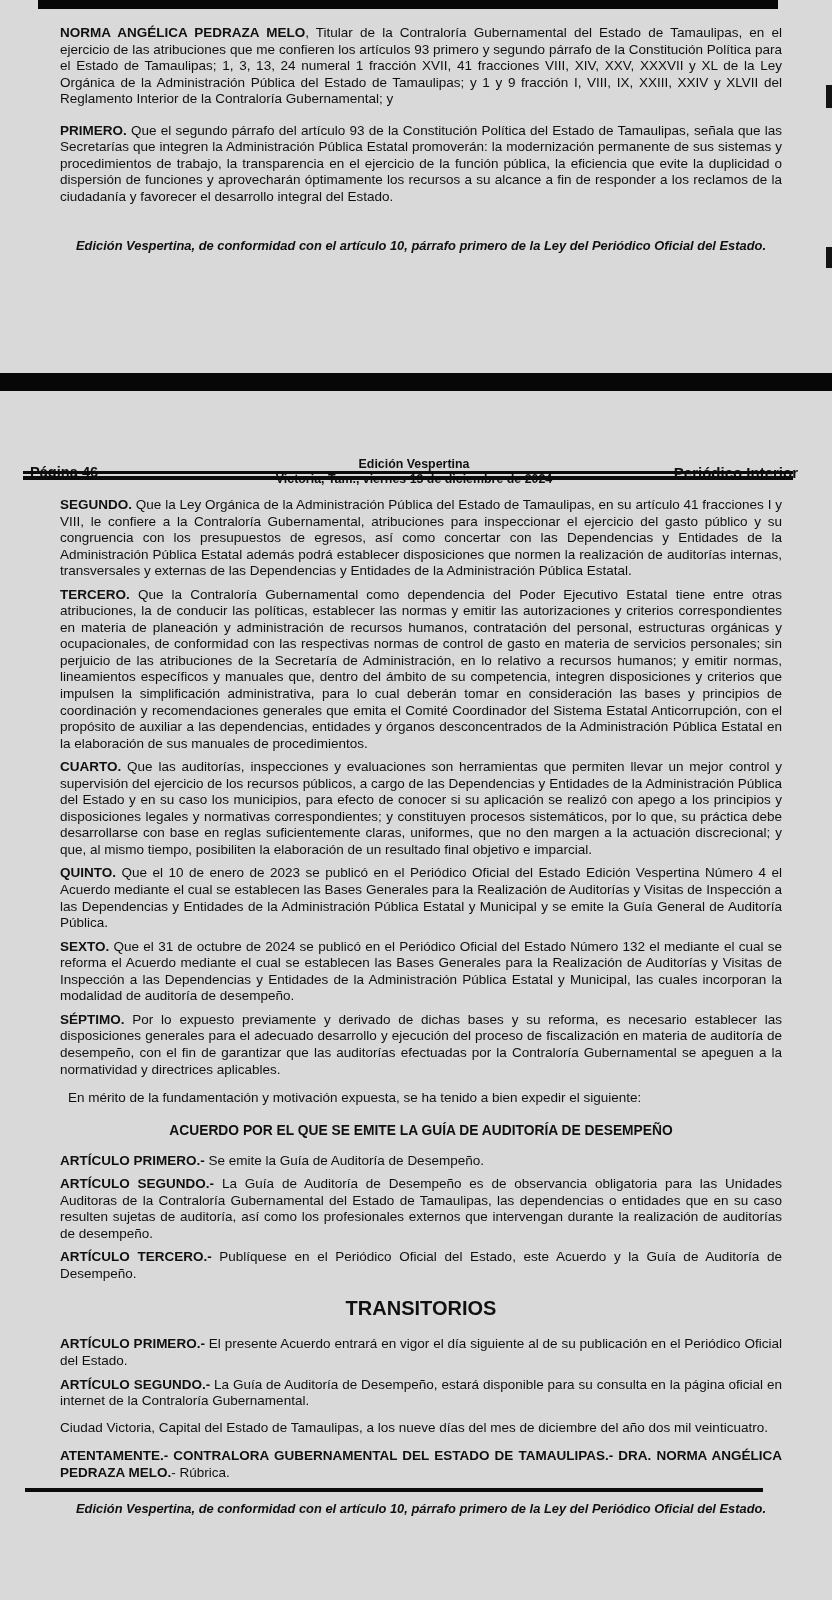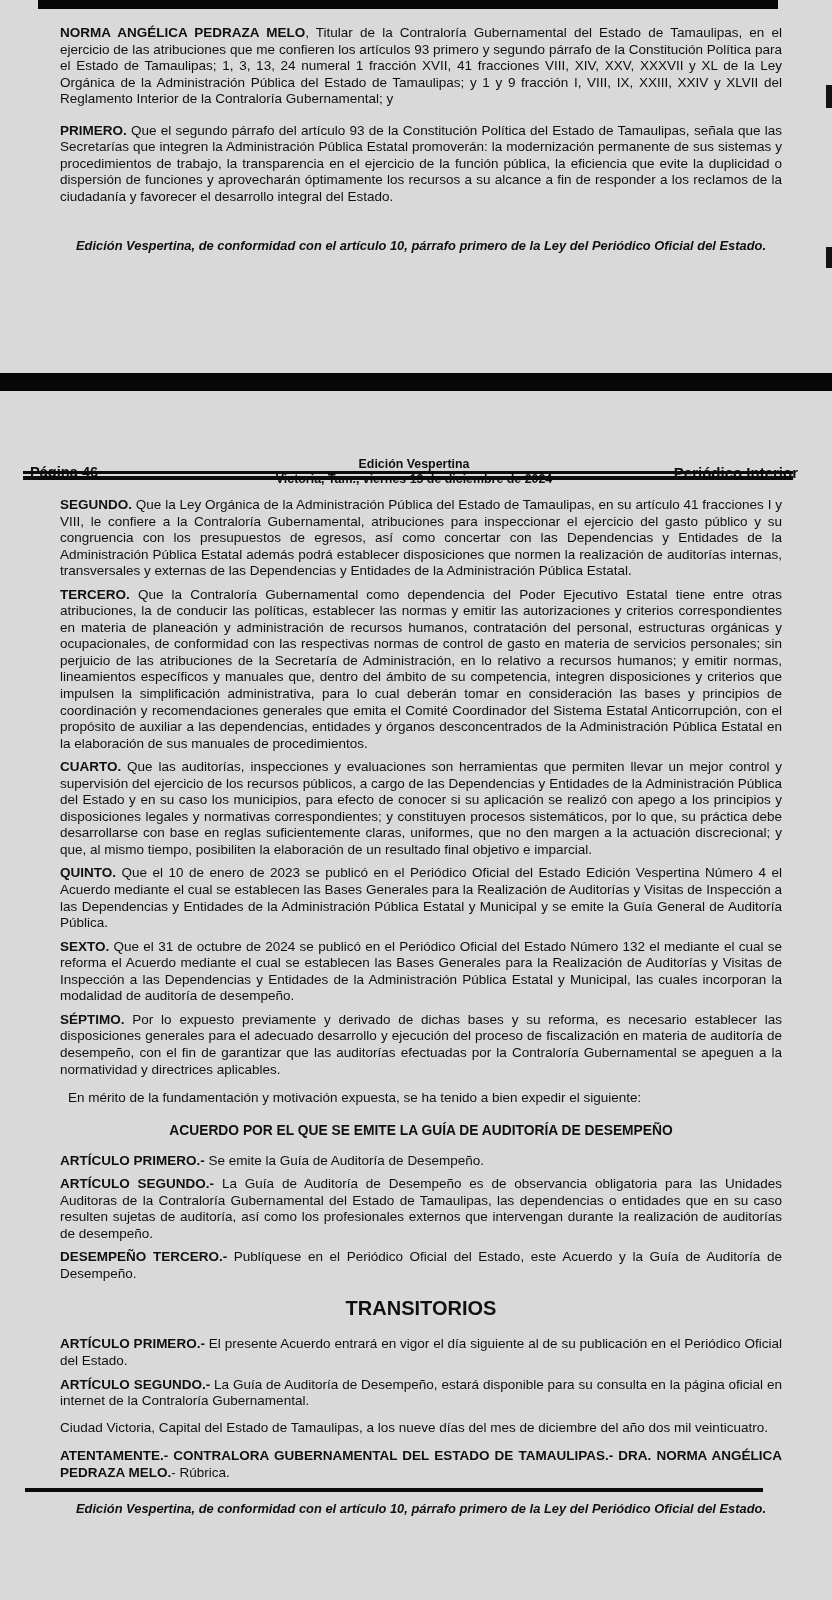--- a/index.html
+++ b/index.html
@@ -76,21 +76,21 @@
   <p class="par"><span class="lead">CUARTO.</span><span> Que las auditorías, inspecciones y evaluaciones son herramientas que permiten llevar un mejor control y supervisión del ejercicio de los recursos públicos, a cargo de las Dependencias y Entidades de la Administración Pública del Estado y en su caso los municipios, para efecto de conocer si su aplicación se realizó con apego a los principios y disposiciones legales y normativas correspondientes; y constituyen procesos sistemáticos, por lo que, su práctica debe desarrollarse con base en reglas suficientemente claras, uniformes, que no den margen a la actuación discrecional; y que, al mismo tiempo, posibiliten la elaboración de un resultado final objetivo e imparcial.</span></p>
   <p class="par"><span class="lead">QUINTO.</span><span> Que el 10 de enero de 2023 se publicó en el Periódico Oficial del Estado Edición Vespertina Número 4 el Acuerdo mediante el cual se establecen las Bases Generales para la Realización de Auditorías y Visitas de Inspección a las Dependencias y Entidades de la Administración Pública Estatal y Municipal y se emite la Guía General de Auditoría Pública.</span></p>
   <p class="par"><span class="lead">SEXTO.</span><span> Que el 31 de octubre de 2024 se publicó en el Periódico Oficial del Estado Número 132 el mediante el cual se reforma el Acuerdo mediante el cual se establecen las Bases Generales para la Realización de Auditorías y Visitas de Inspección a las Dependencias y Entidades de la Administración Pública Estatal y Municipal, las cuales incorporan la modalidad de auditoría de desempeño.</span></p>
   <p class="par"><span class="lead">SÉPTIMO.</span><span> Por lo expuesto previamente y derivado de dichas bases y su reforma, es necesario establecer las disposiciones generales para el adecuado desarrollo y ejecución del proceso de fiscalización en materia de auditoría de desempeño, con el fin de garantizar que las auditorías efectuadas por la Contraloría Gubernamental se apeguen a la normatividad y directrices aplicables.</span></p>
 
   <p class="par merito">En mérito de la fundamentación y motivación expuesta, se ha tenido a bien expedir el siguiente:</p>
   <p class="acuerdo-title">ACUERDO POR EL QUE SE EMITE LA GUÍA DE AUDITORÍA DE DESEMPEÑO</p>
 
   <p class="par"><span class="lead">ARTÍCULO PRIMERO.-</span><span> Se emite la Guía de Auditoría de Desempeño.</span></p>
   <p class="par"><span class="lead">ARTÍCULO SEGUNDO.-</span><span> La Guía de Auditoría de Desempeño es de observancia obligatoria para las Unidades Auditoras de la Contraloría Gubernamental del Estado de Tamaulipas, las dependencias o entidades que en su caso resulten sujetas de auditoría, así como los profesionales externos que intervengan durante la realización de auditorías de desempeño.</span></p>
-  <p class="par"><span class="lead">DESEMPEÑO TERCERO.-</span><span> Publíquese en el Periódico Oficial del Estado, este Acuerdo y la Guía de Auditoría de Desempeño.</span></p>
+  <p class="par"><span class="lead">ARTÍCULO TERCERO.-</span><span> Publíquese en el Periódico Oficial del Estado, este Acuerdo y la Guía de Auditoría de Desempeño.</span></p>
 
   <p class="transitorios-title">TRANSITORIOS</p>
 
   <p class="par"><span class="lead">ARTÍCULO PRIMERO.-</span><span> El presente Acuerdo entrará en vigor el día siguiente al de su publicación en el Periódico Oficial del Estado.</span></p>
   <p class="par"><span class="lead">ARTÍCULO SEGUNDO.-</span><span> La Guía de Auditoría de Desempeño, estará disponible para su consulta en la página oficial en internet de la Contraloría Gubernamental.</span></p>
 
   <p class="par place-date">Ciudad Victoria, Capital del Estado de Tamaulipas, a los nueve días del mes de diciembre del año dos mil veinticuatro.</p>
 
   <p class="par sig"><span class="lead">ATENTAMENTE.- CONTRALORA GUBERNAMENTAL DEL ESTADO DE TAMAULIPAS.- DRA. NORMA ANGÉLICA PEDRAZA MELO.</span><span>- Rúbrica.</span></p>
 

